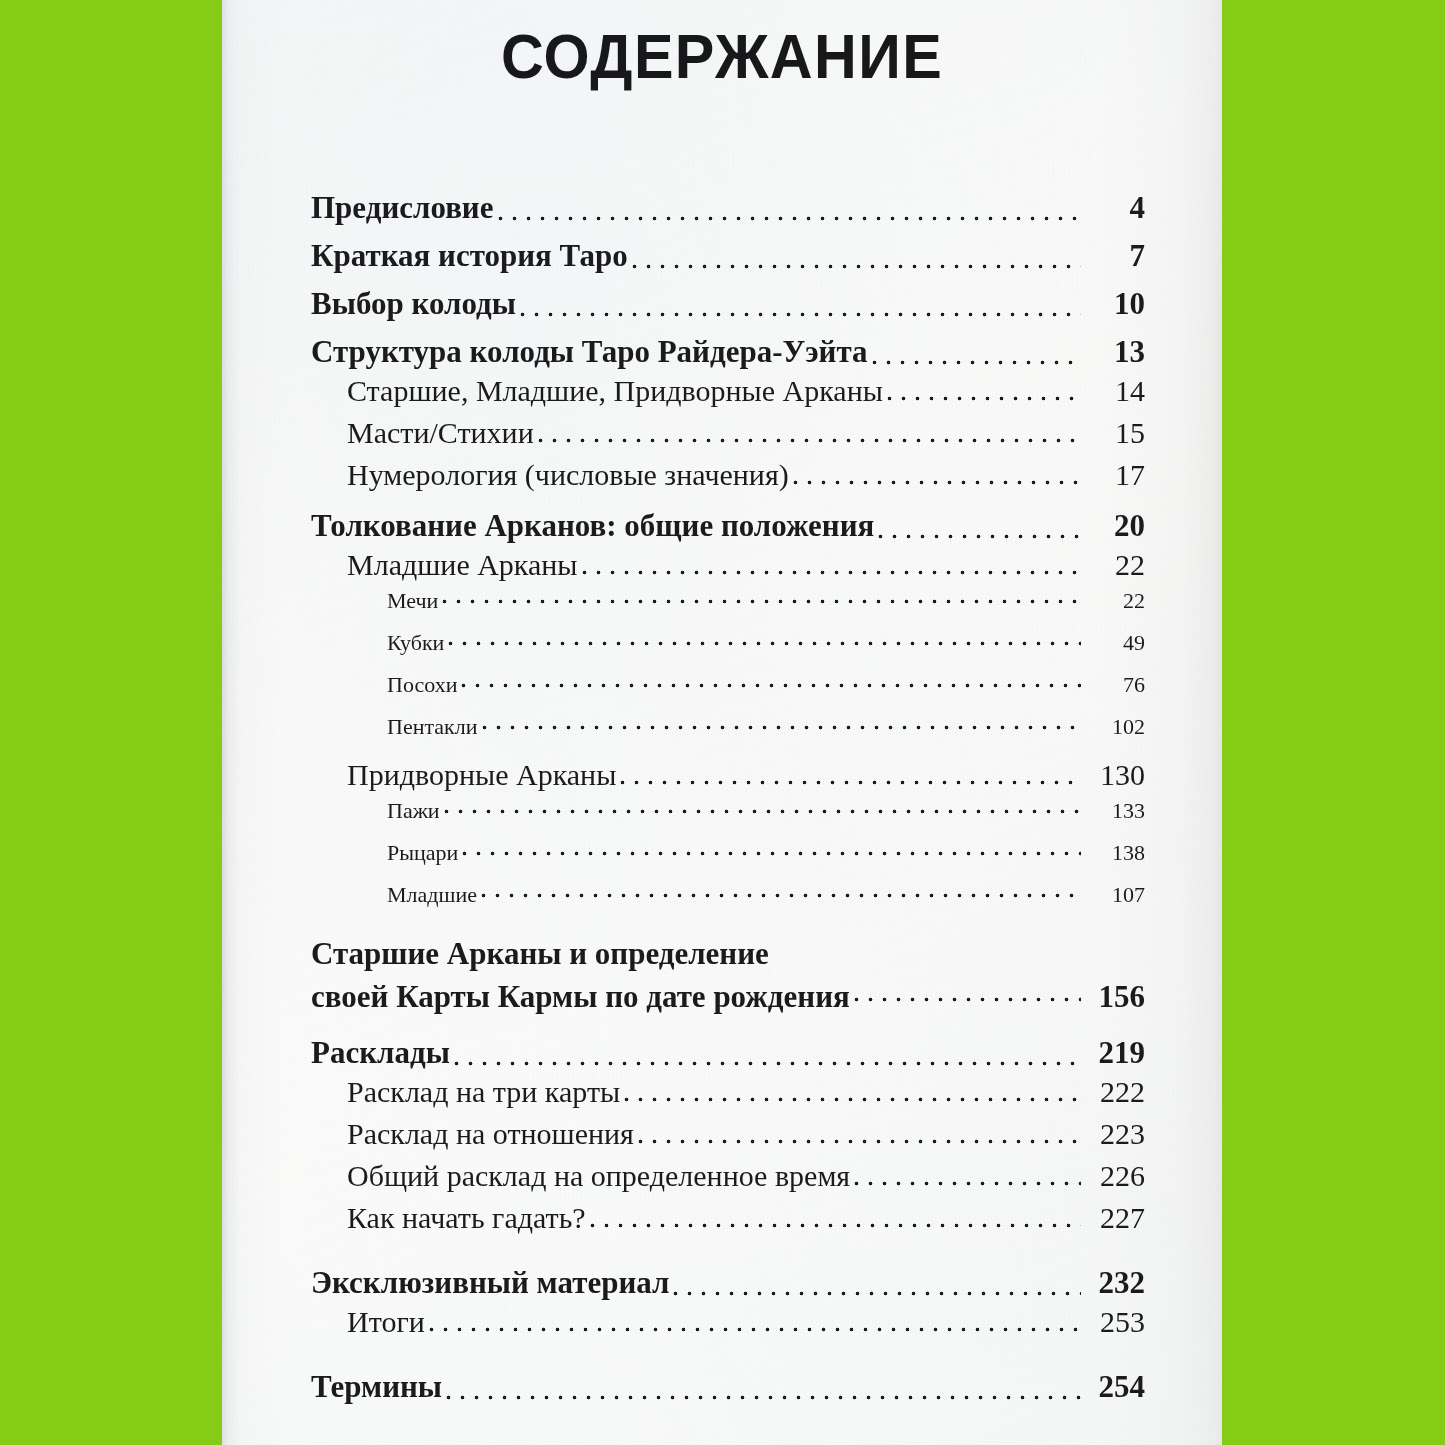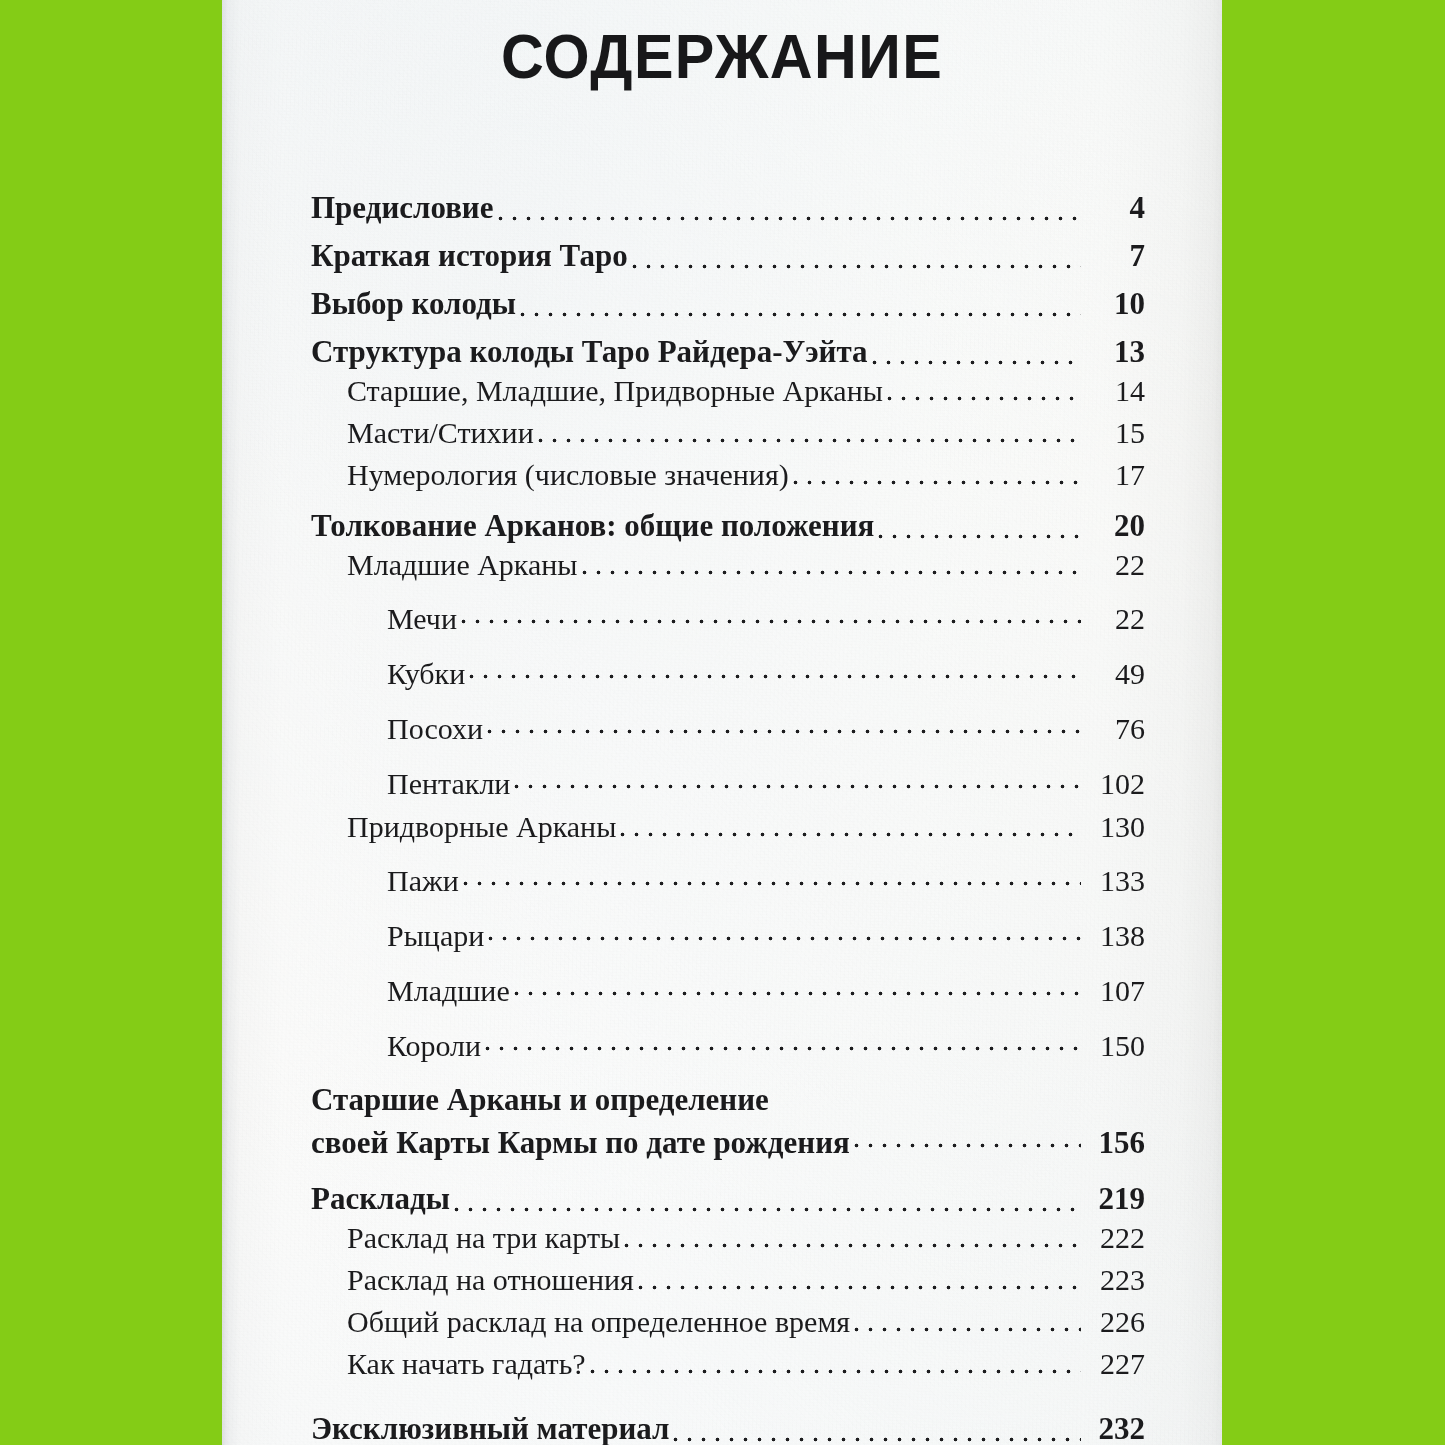--- a/index.html
+++ b/index.html
@@ -127,24 +127,23 @@
   .lvl1 .page-num { font-weight: 700; }
   .lvl2 {
     font-weight: 400;
     font-size: 30px;
     padding-left: 125px;
     padding-right: 77px;
     align-items: center;
   }
   .lvl3 {
     font-weight: 400;
-    font-size: 30px;
+    font-size: 22px;
     padding-left: 165px;
     padding-right: 77px;
-    margin-top: 13px;
   }
 
   
   .toc-row.two-line {
     display: block;
     height: auto;
   }
   .toc-row.two-line .line-a {
     display: block;
     white-space: nowrap;
@@ -245,25 +244,20 @@
         </div>
         <div class="toc-row lvl3">
           <span class="label">Рыцари</span>
           <span class="leader"></span>
           <span class="page-num">138</span>
         </div>
         <div class="toc-row lvl3">
           <span class="label">Младшие</span>
           <span class="leader"></span>
           <span class="page-num">107</span>
-        </div>
-        <div class="toc-row lvl3">
-          <span class="label">Короли</span>
-          <span class="leader"></span>
-          <span class="page-num">150</span>
         </div>
         <div class="spacer-sm"></div>
         <div class="toc-row lvl1 two-line">
           <span class="line-a">Старшие Арканы и определение</span>
           <span class="line-b">
             <span class="label">своей Карты Кармы по дате рождения</span>
             <span class="leader"></span>
             <span class="page-num">156</span>
           </span>
         </div>

